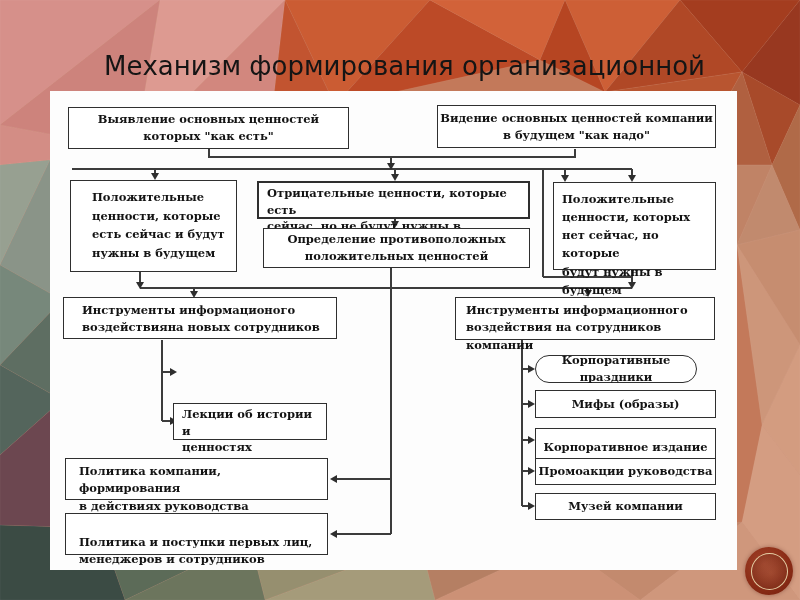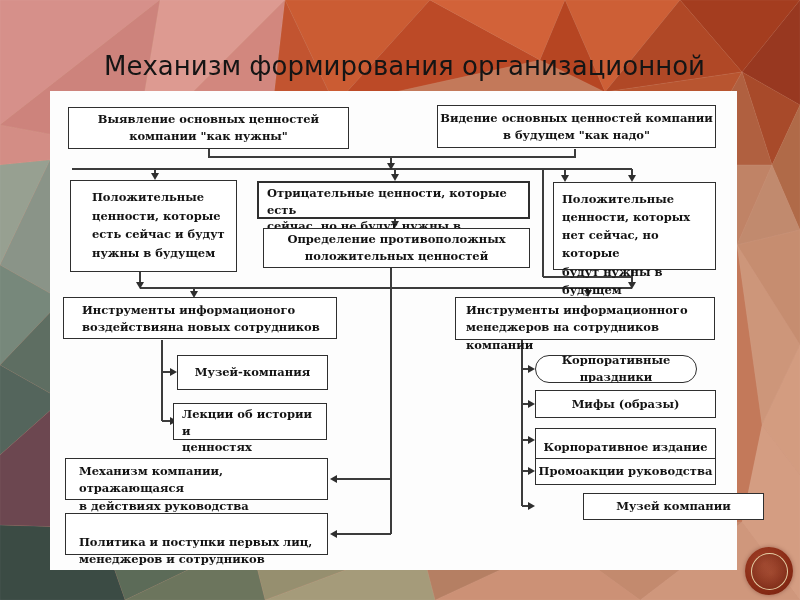--- a/index.html
+++ b/index.html
@@ -133,21 +133,21 @@
       <div class="ah r" style="left: 170px; top: 368px;"></div>
       <div class="ah r" style="left: 170px; top: 417px;"></div>
       <div class="ah r" style="left: 528px; top: 365px;"></div>
       <div class="ah r" style="left: 528px; top: 400px;"></div>
       <div class="ah r" style="left: 528px; top: 436px;"></div>
       <div class="ah r" style="left: 528px; top: 467px;"></div>
       <div class="ah r" style="left: 528px; top: 502px;"></div>
     </div>
 
   <div class="box center" style="left:68px;top:107px;width:281px;height:42px;">Выявление основных ценностей
-компании "как нужны"</div>
+которых "как есть"</div>
 
   <div class="box center" style="left:437px;top:105px;width:279px;height:43px;">Видение основных ценностей компании
 в будущем "как надо"</div>
 
   <div class="box" style="left:70px;top:180px;width:167px;height:92px;padding:7px 6px 0 21px;line-height:1.62;">Положительные
 ценности, которые
 есть сейчас и будут
 нужны в будущем</div>
 
   <div class="box" style="left:257px;top:181px;width:273px;height:38px;border-width:2px;padding:2px 6px 0 8px;">Отрицательные ценности, которые есть
@@ -158,40 +158,39 @@
 
   <div class="box" style="left:553px;top:182px;width:163px;height:88px;padding:7px 4px 0 8px;line-height:1.58;">Положительные
 ценности, которых
 нет сейчас, но которые
 будут нужны в будущем</div>
 
   <div class="box" style="left:63px;top:297px;width:274px;height:42px;padding:4px 6px 0 18px;line-height:1.5;">Инструменты информационого
 воздействияна новых сотрудников</div>
 
   <div class="box" style="left:455px;top:297px;width:260px;height:43px;padding:4px 4px 0 10px;line-height:1.5;">Инструменты информационного
-менеджеров на сотрудников компании</div>
+воздействия на сотрудников компании</div>
 
-  <div class="box center" style="left:177px;top:355px;width:151px;height:35px;">Музей-компания</div>
 
   <div class="box" style="left:173px;top:403px;width:154px;height:37px;padding:2px 4px 16px 8px;">Лекции об истории и
 ценностях компании</div>
 
-  <div class="box" style="left:65px;top:458px;width:263px;height:42px;padding:4px 6px 0 13px;line-height:1.5;">Механизм компании, отражающаяся
+  <div class="box" style="left:65px;top:458px;width:263px;height:42px;padding:4px 6px 0 13px;line-height:1.5;">Политика компании, формирования
 в действиях руководства</div>
 
   <div class="box" style="left:65px;top:513px;width:263px;height:42px;padding:20px 6px 0 13px;line-height:1.5;">Политика и поступки первых лиц,
 менеджеров и сотрудников</div>
 
   <div class="box center" style="left:535px;top:355px;width:162px;height:28px;border-radius:14px;">Корпоративные праздники</div>
 
   <div class="box center" style="left:535px;top:390px;width:181px;height:28px;">Мифы (образы)</div>
 
   <div class="box center" style="left:535px;top:428px;width:181px;height:38px;">Корпоративное издание</div>
 
   <div class="box center" style="left:535px;top:458px;width:181px;height:27px;">Промоакции руководства</div>
 
-  <div class="box center" style="left:535px;top:493px;width:181px;height:27px;margin-left:48px;">Музей компании</div>
+  <div class="box center" style="left:535px;top:493px;width:181px;height:27px;">Музей компании</div>
 
   <div class="seal">
     <div class="seal-ring"></div>
   </div>
 
 </div>
 
 </body></html>

